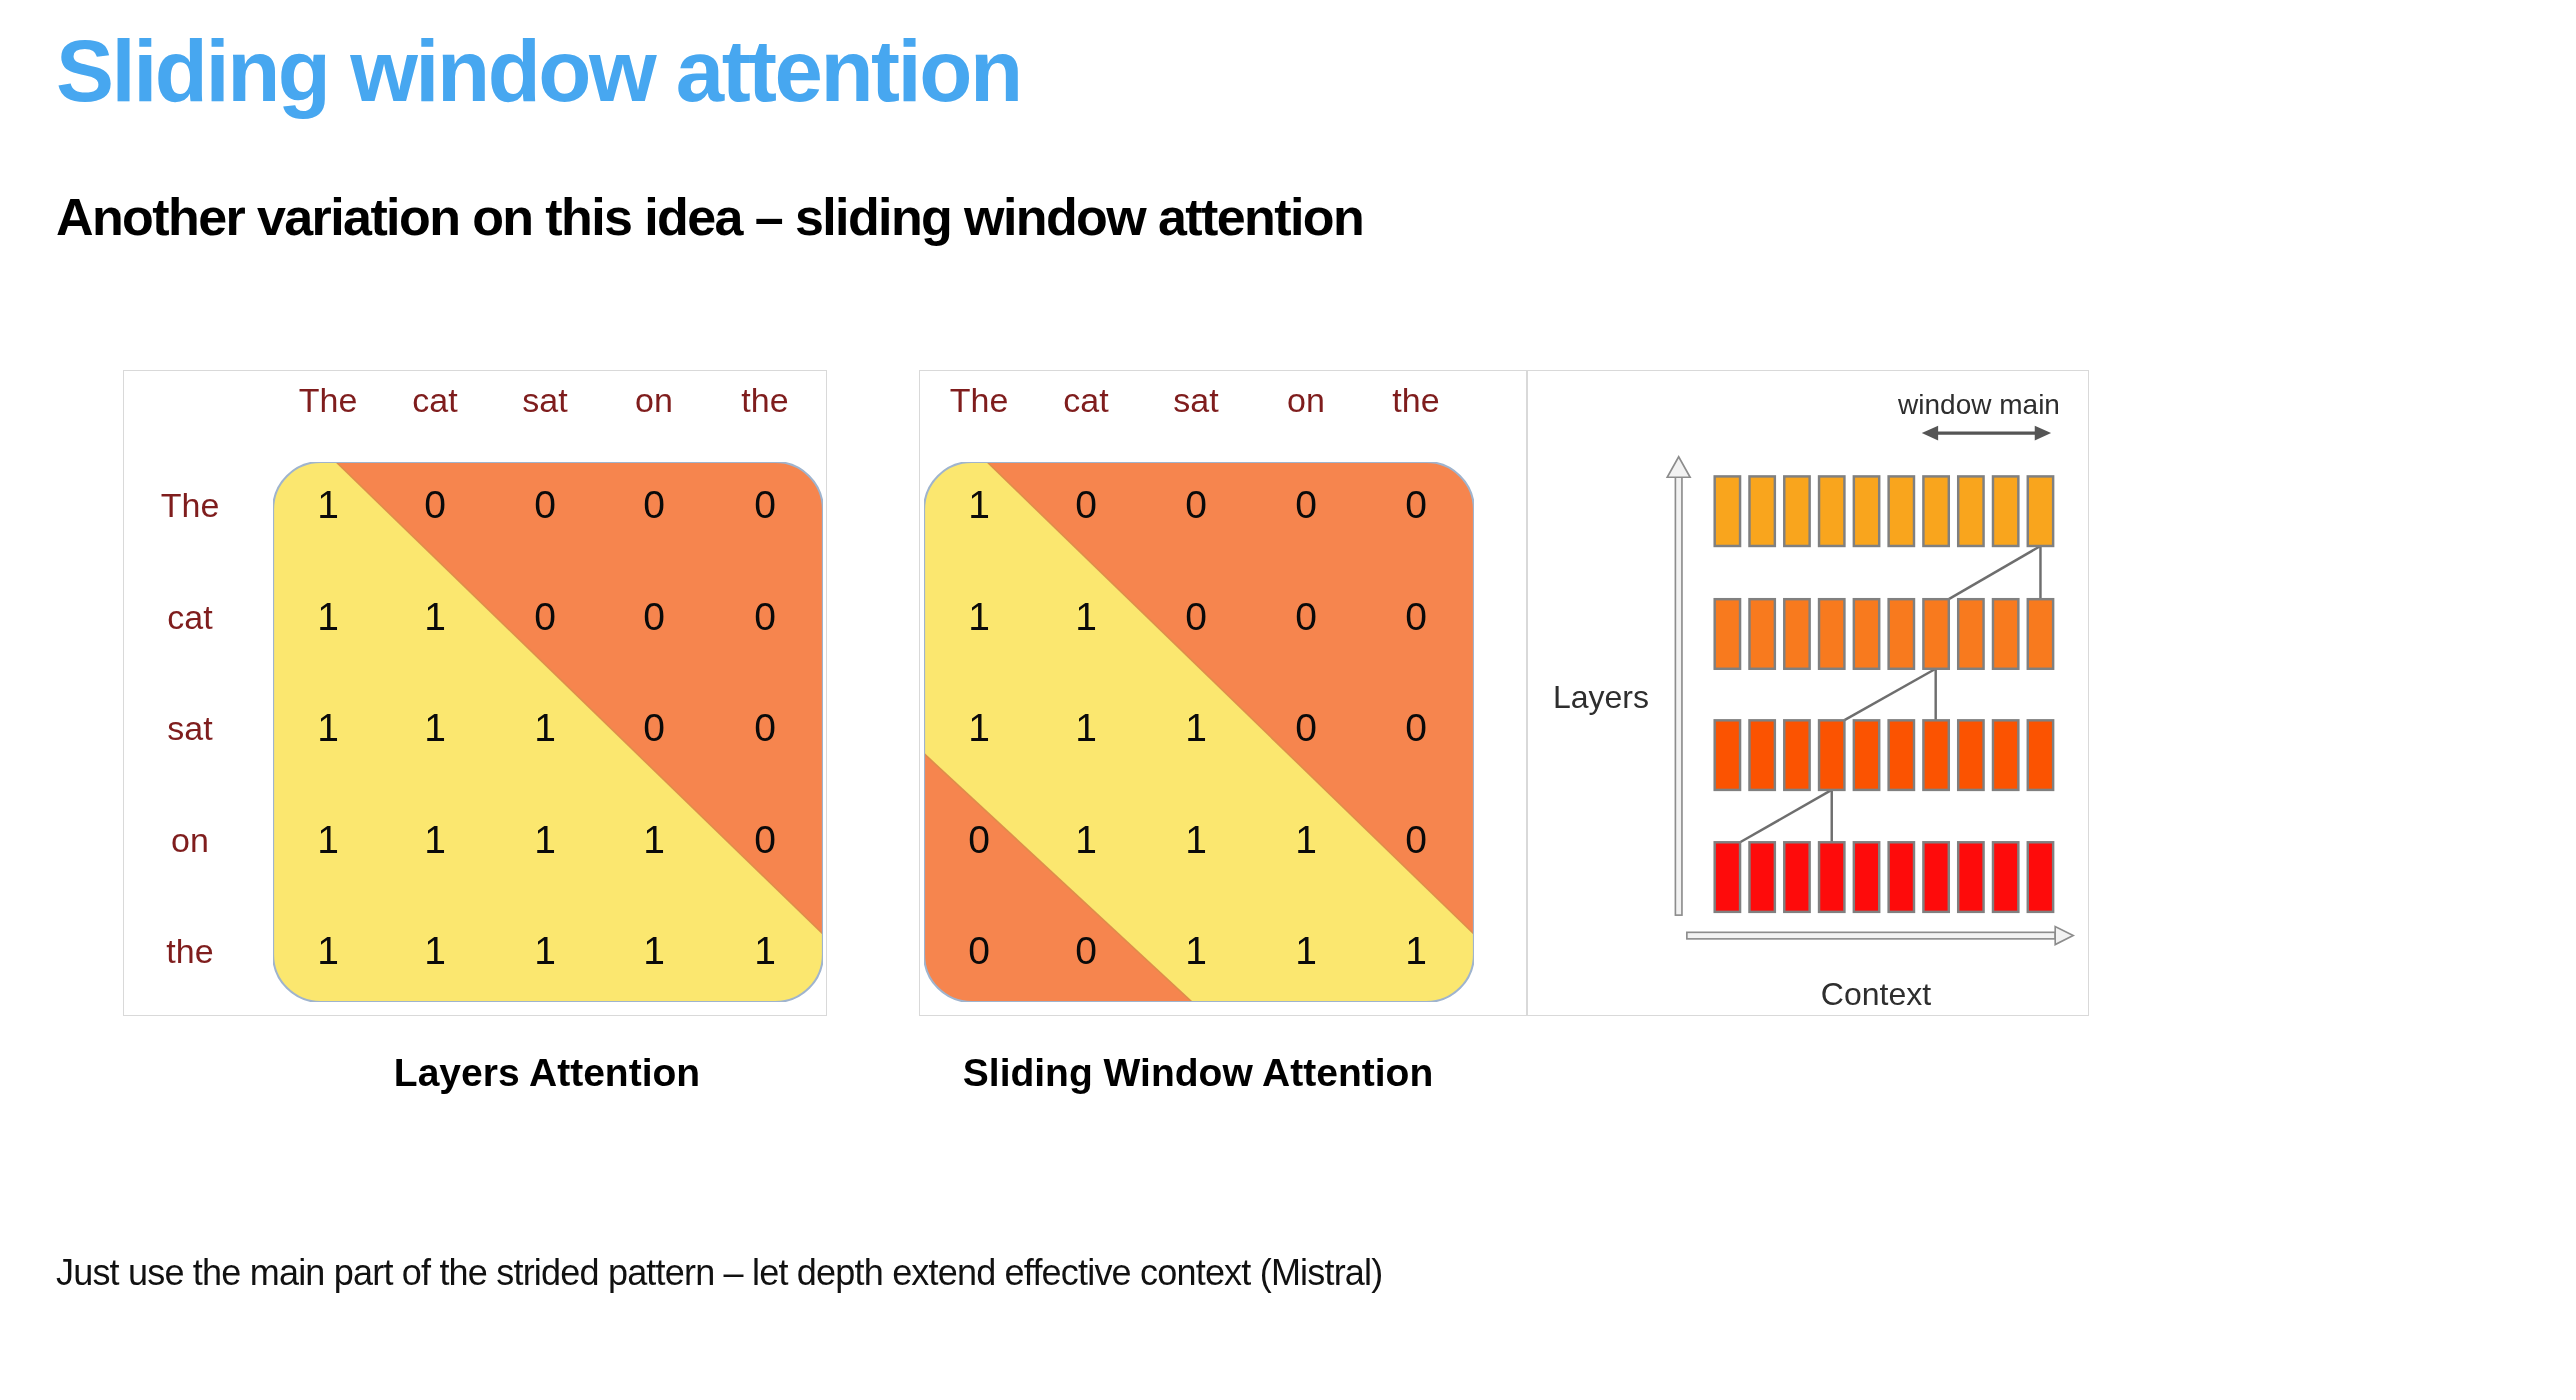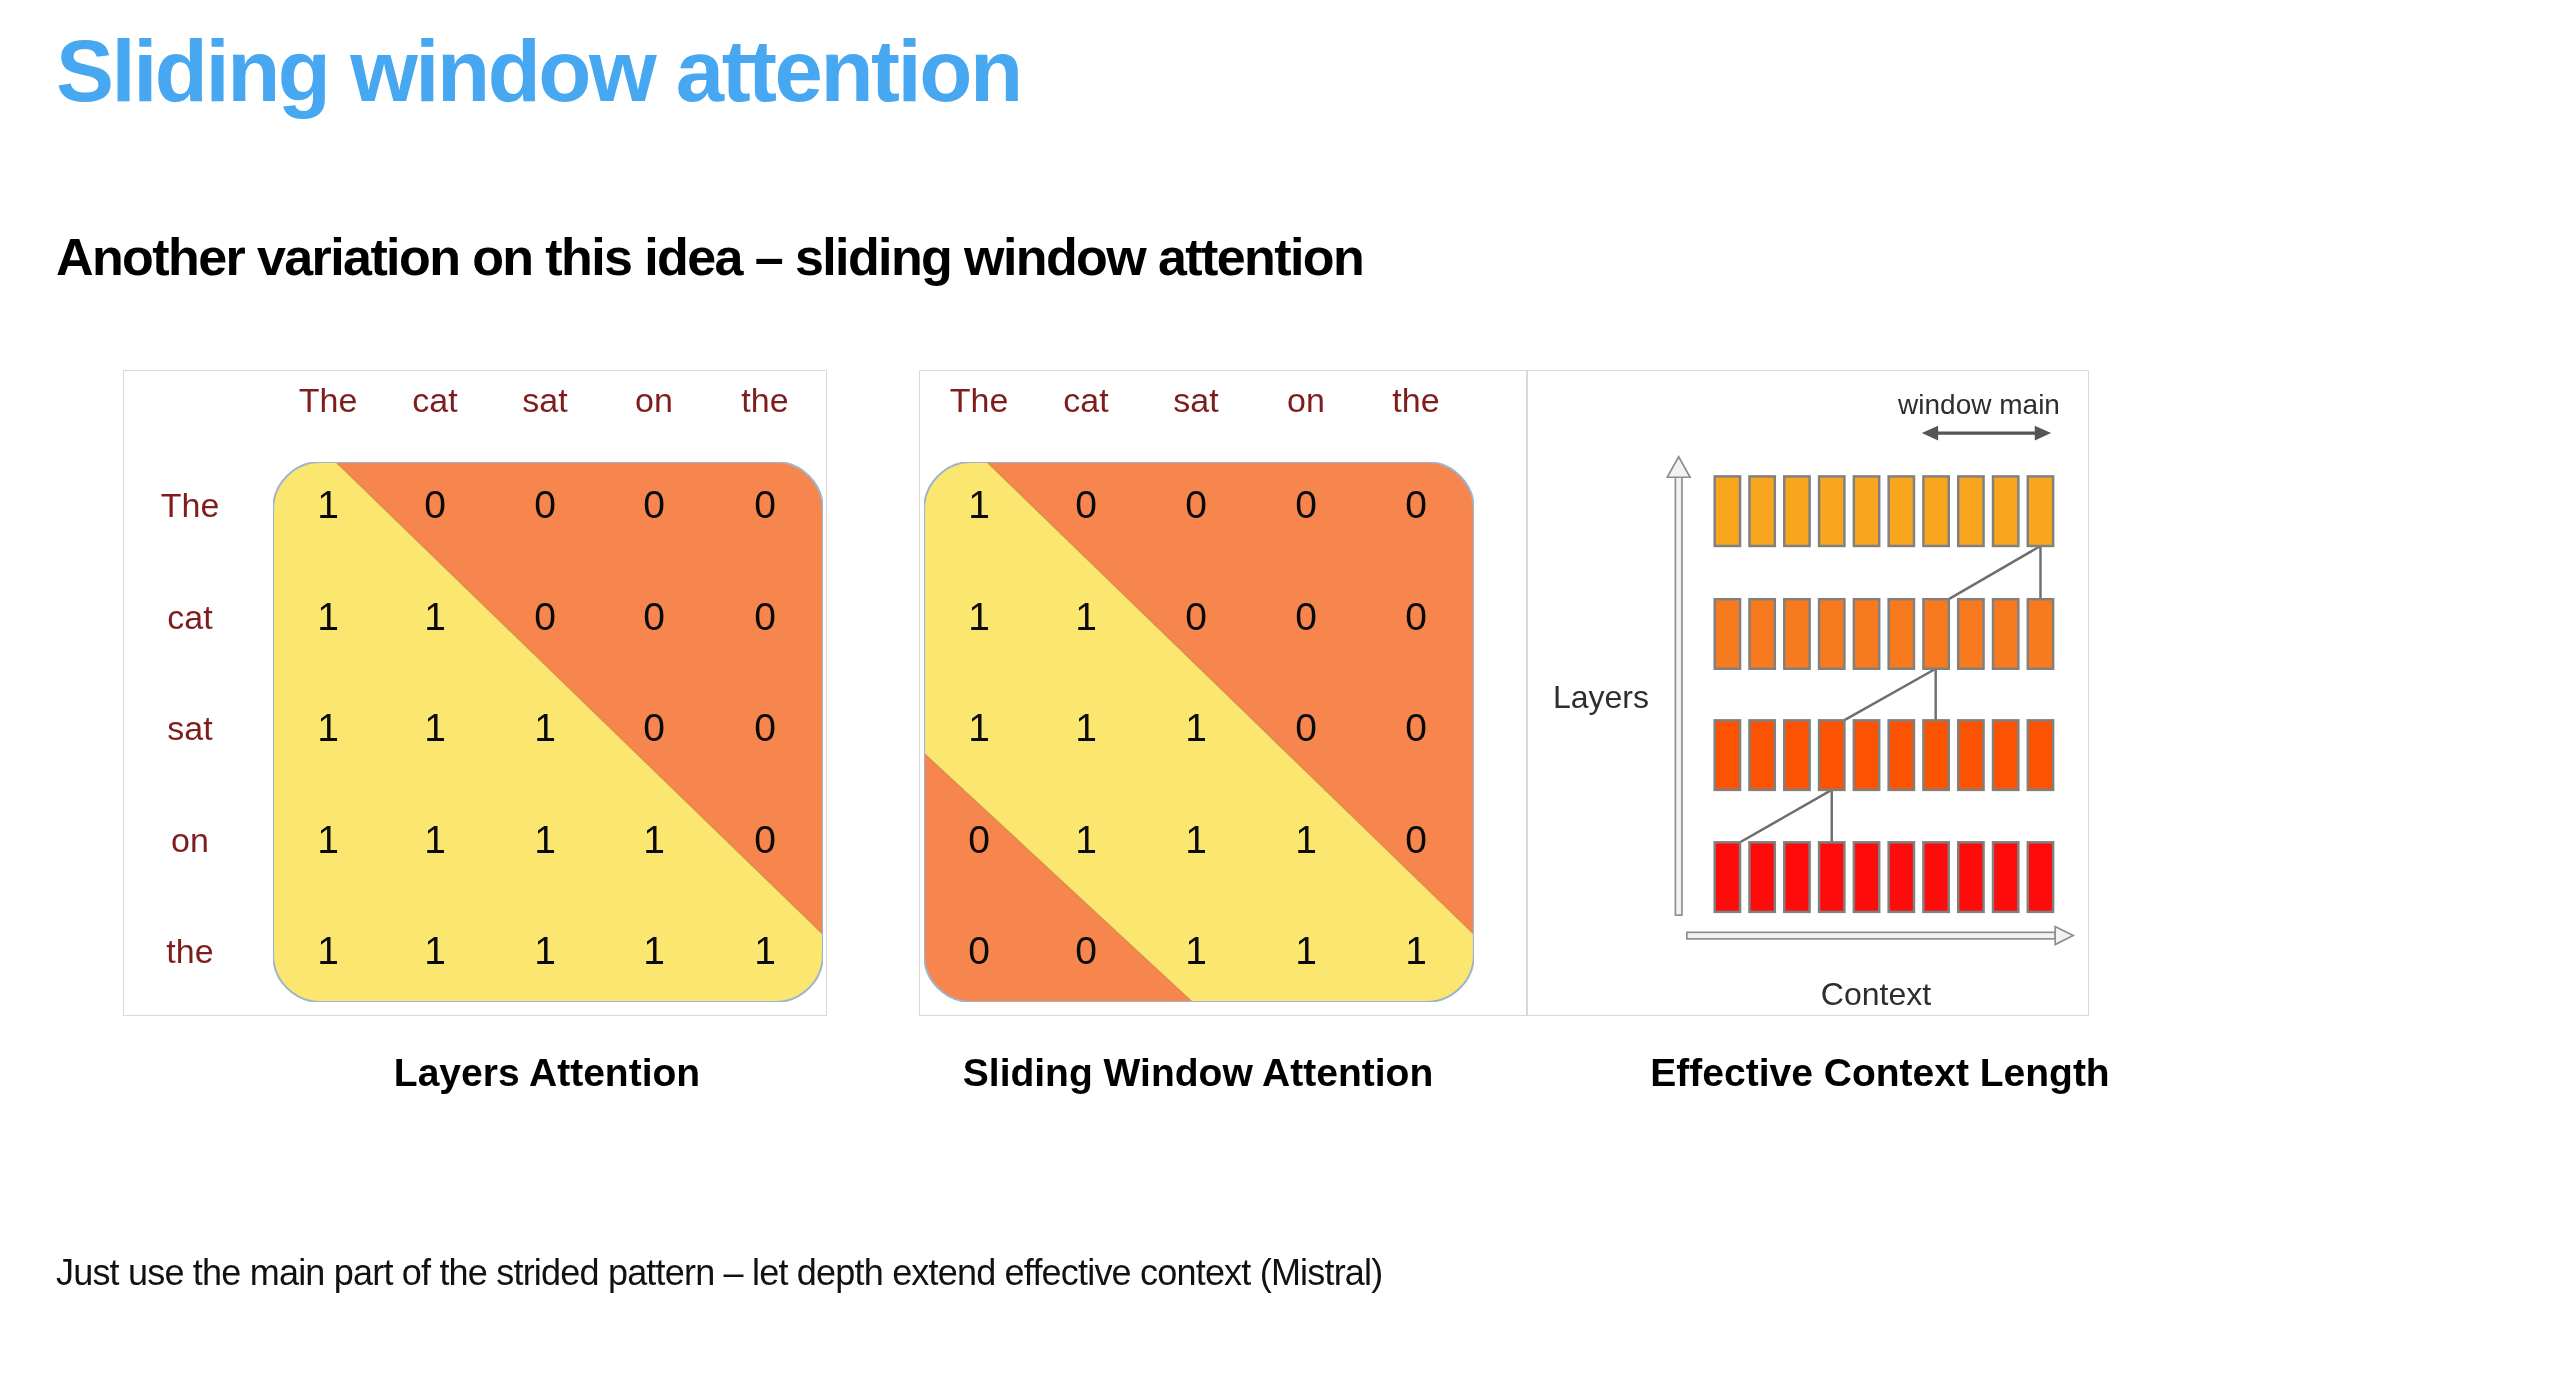--- a/index.html
+++ b/index.html
@@ -3,21 +3,21 @@
 <meta charset="utf-8">
 <style>
   html,body{margin:0;padding:0;background:#ffffff;}
   body{width:2576px;height:1401px;position:relative;overflow:hidden;
        font-family:"Liberation Sans","DejaVu Sans",sans-serif;}
   #stage{position:absolute;left:0;top:0;width:2576px;height:1401px;}
 
   .slide-title{position:absolute;left:56px;top:21px;font-size:87px;font-weight:bold;
        letter-spacing:-2.5px;line-height:1.15;white-space:nowrap;}
   .slide-subtitle{position:absolute;left:56px;top:187px;font-size:52px;font-weight:bold;
-       color:#000;letter-spacing:-1.6px;white-space:nowrap;margin-top:40px;}
+       color:#000;letter-spacing:-1.6px;white-space:nowrap;}
   .slide-footer{position:absolute;left:56px;top:1252px;font-size:36px;font-weight:400;
        color:#111;letter-spacing:-0.8px;white-space:nowrap;}
 
   .panel-frame{position:absolute;border:1.6px solid #d9d9d9;}
 
   .mtx-svg{position:absolute;}
   .mtx-label{position:absolute;transform:translate(-50%,-50%);font-size:34px;color:#7f1d1d;
        white-space:nowrap;}
   .mtx-val{position:absolute;transform:translate(-50%,-50%);font-size:39px;color:#0a0a0a;}
   .panel-caption{position:absolute;transform:translate(-50%,-50%);font-size:39px;font-weight:bold;
@@ -139,21 +139,20 @@
         <rect x="610.5" y="577" width="31" height="85" fill="#FE0B0B"></rect>
       </g>
   </svg>
 
   <div class="p3-label p3-windowsize" style="left:1979px;top:405px;">window main</div>
   <div class="p3-label p3-axis" style="left:1601px;top:697px;">Layers</div>
   <div class="p3-label p3-axis" style="left:1876px;top:994px;">Context</div>
 
   <div class="panel-caption" style="left:547px;top:1073px;">Layers Attention</div>
   <div class="panel-caption" style="left:1198px;top:1073px;">Sliding Window Attention</div>
-  <div class="panel-caption" style="left:1880px;top:1073px;">Effective Context Length</div>
 
   <div class="slide-footer">Just use the main part of the strided pattern – let depth extend effective context (Mistral)</div>
 <span class="mtx-label" style="left: 328px; top: 400px;">The</span>
     <span class="mtx-label" style="left: 190px; top: 505px;">The</span>
     <span class="mtx-label" style="left: 979px; top: 400px;">The</span>
     <span class="mtx-label" style="left: 435px; top: 400px;">cat</span>
     <span class="mtx-label" style="left: 190px; top: 617px;">cat</span>
     <span class="mtx-label" style="left: 1086px; top: 400px;">cat</span>
     <span class="mtx-label" style="left: 545px; top: 400px;">sat</span>
     <span class="mtx-label" style="left: 190px; top: 728px;">sat</span>

